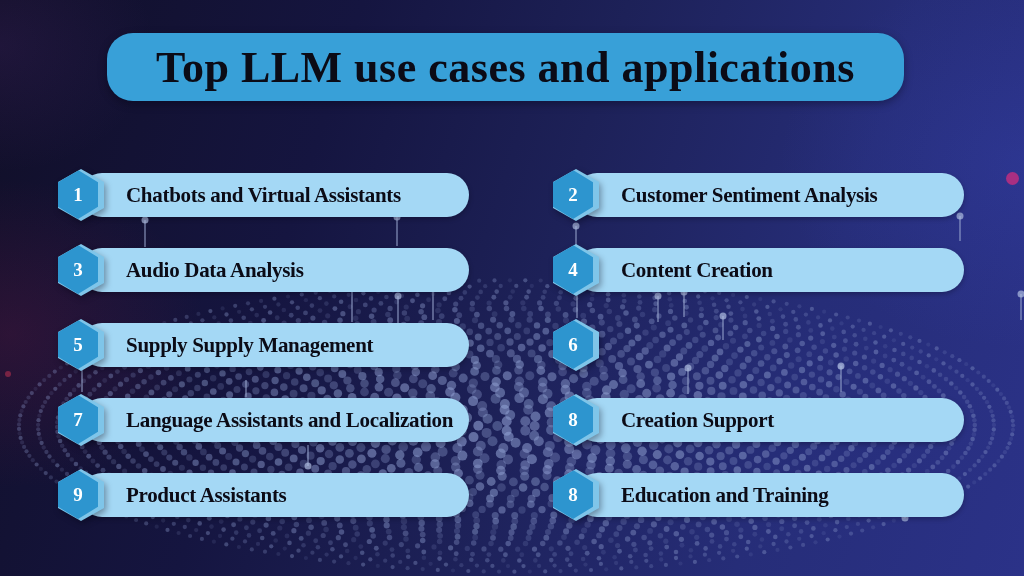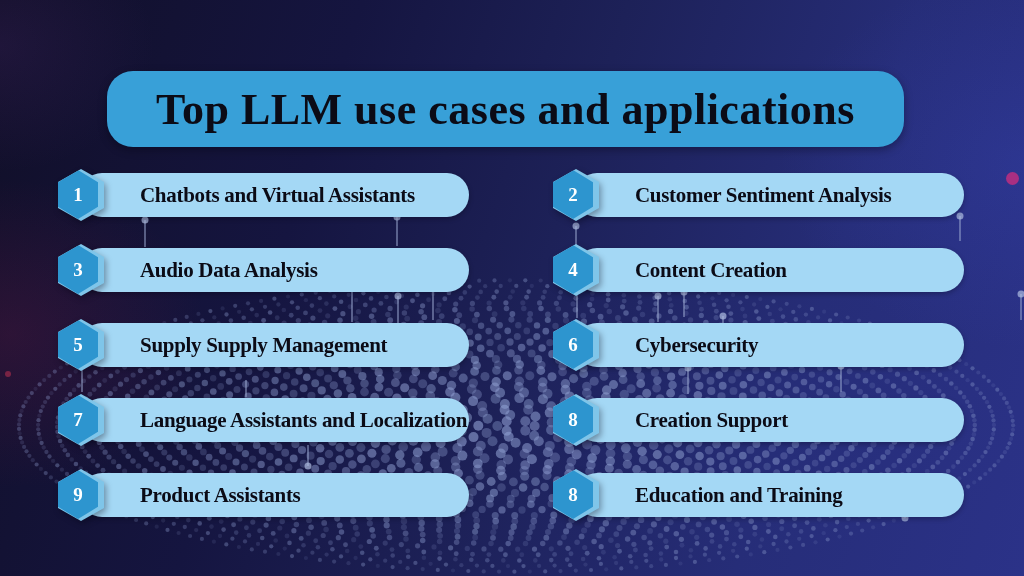--- a/index.html
+++ b/index.html
@@ -7,39 +7,38 @@
     position:relative;width:1024px;height:576px;overflow:hidden;
     font-family:"Liberation Serif", serif;
     background:
       radial-gradient(280px 220px at 1% 58%, rgba(150,30,80,.20), transparent 70%),
       radial-gradient(220px 180px at 0% 8%, rgba(95,50,135,.18), transparent 70%),
       radial-gradient(340px 260px at 100% 28%, rgba(60,75,200,.22), transparent 72%),
       linear-gradient(108deg, #110f28 0%, #151540 30%, #1d2158 52%, #262d78 76%, #2b3288 100%);
   }
   .dotfield{position:absolute;left:0;top:0;z-index:1;}
   .banner{
-    position:absolute;left:107px;top:33px;width:797px;height:76px;z-index:3;
+    position:absolute;left:107px;top:33px;width:797px;height:68px;z-index:3;
     background:var(--banner,#38a0d8);border-radius:26px;
     display:flex;align-items:center;justify-content:center;
     box-shadow:0 3px 8px rgba(0,0,15,.35);
-    margin-top:38px;
   }
   .banner h1{
     margin:0;font-size:44px;font-weight:bold;letter-spacing:.5px;
     color:var(--text,#0b0b16);white-space:nowrap;
   }
   .item{position:absolute;width:412px;height:52px;z-index:2;}
   .bar{
     position:absolute;left:22px;top:4px;width:389px;height:44px;
     background:var(--bar,#a4d8f5);border-radius:22px;
     display:flex;align-items:center;
     box-shadow:0 2px 5px rgba(0,0,15,.28);
   }
   .bar .label{
-    padding-left:60px;font-size:21px;font-weight:bold;letter-spacing:-.3px;
+    padding-left:46px;font-size:21px;font-weight:bold;letter-spacing:-.3px;
     color:var(--text,#0b0b16);white-space:nowrap;
   }
   .hex{position:absolute;left:0;top:0;width:46px;height:52px;filter:drop-shadow(2px 3px 3px rgba(0,0,15,.35));}
   .hex-outer{
     position:absolute;inset:0;background:var(--hexagon-bevel,#7fc5e9);
     clip-path:polygon(50% 0,100% 25%,100% 75%,50% 100%,0 75%,0 25%);
   }
   .hex-inner{
     position:absolute;left:0;top:1px;right:6px;bottom:2px;
     background:var(--hexagon,#2d95cf);
@@ -2438,23 +2437,20 @@
     </div>
     <div class="hex">
       <div class="hex-outer">
         <div class="hex-inner">
           <span class="num">5</span>
         </div>
       </div>
     </div>
   </div>
       <div class="item" style="left: 553px; top: 319px;">
-    <div class="bar">
-      <span class="label">Cybersecurity</span>
-    </div>
     <div class="hex">
       <div class="hex-outer">
         <div class="hex-inner">
           <span class="num">6</span>
         </div>
       </div>
     </div>
   </div>
       <div class="item" style="left: 58px; top: 394px;">
     <div class="bar">

